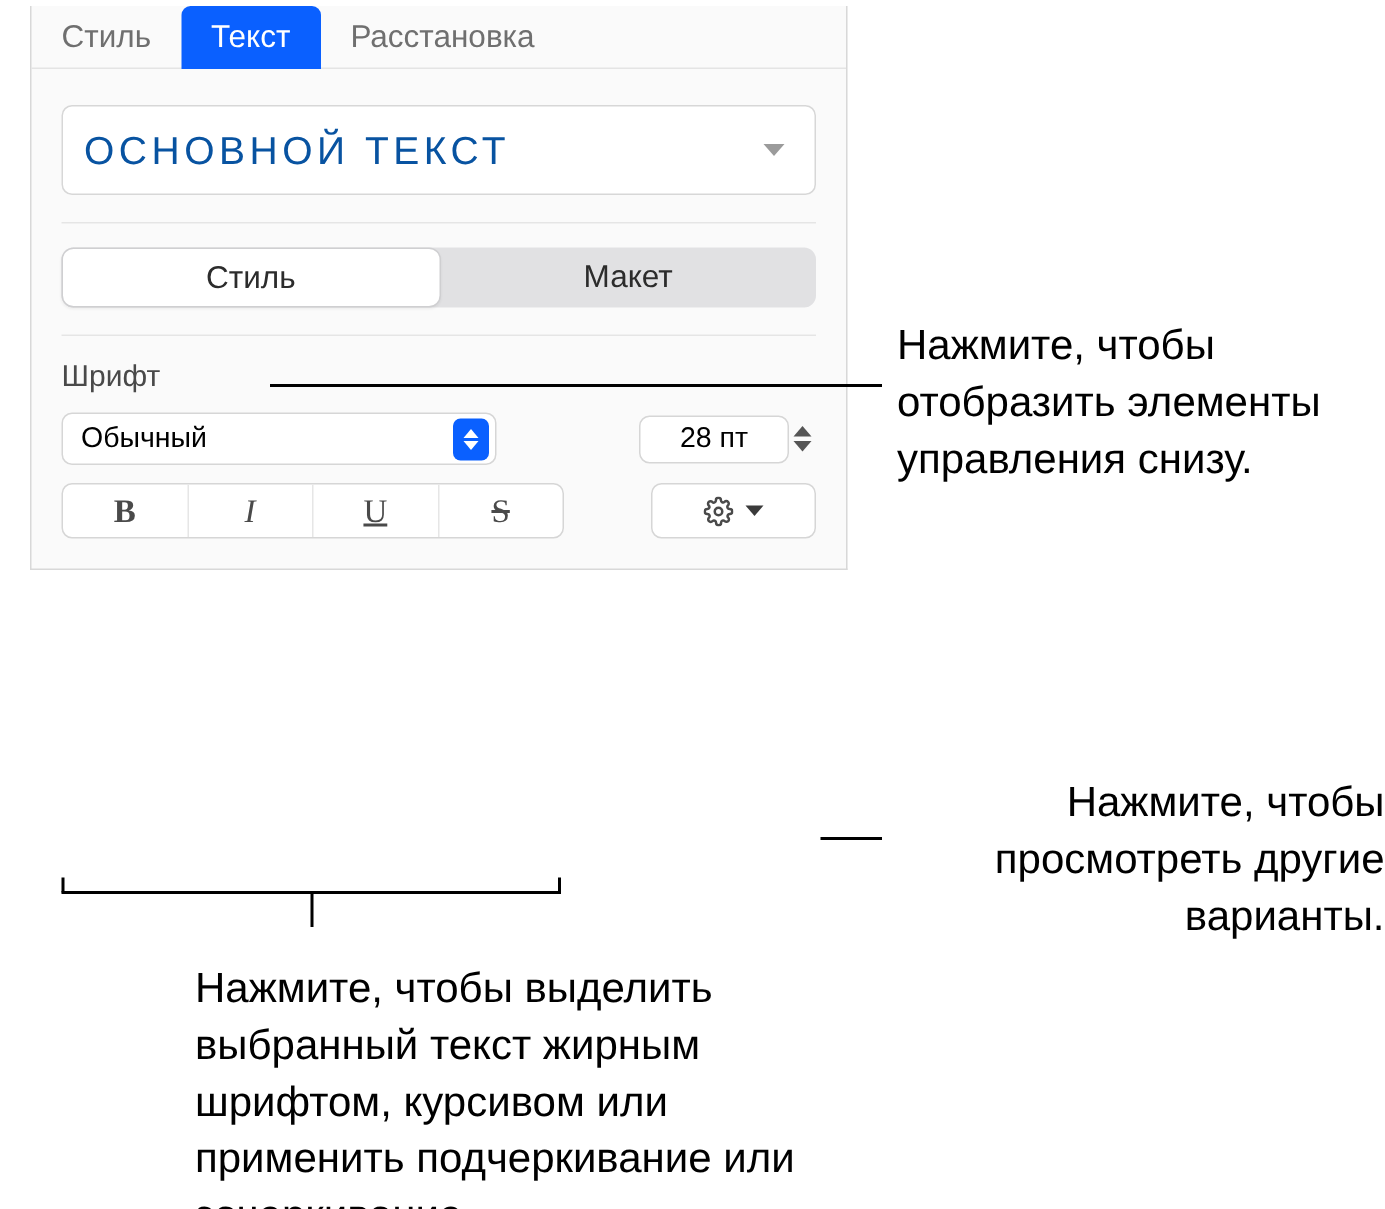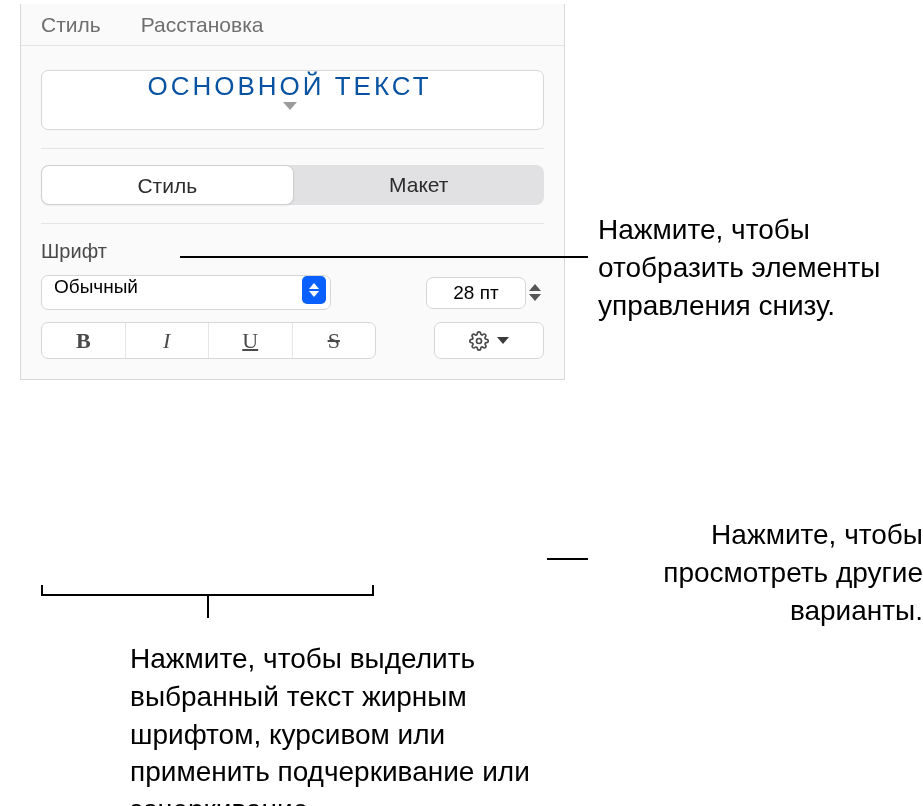--- a/index.html
+++ b/index.html
@@ -41,22 +41,22 @@
     .body { padding: 0 20px 20px; }
     .paragraph-style-picker {
       margin-top: 24px;
       margin-bottom: 18px;
       border: 1px solid #d7d7d7;
       background: #fff;
       height: 60px;
       border-radius: 7px;
       display: flex;
       align-items: center;
+      justify-content: space-between;
       padding: 0 20px 0 14px;
-      flex-direction: column;
     }
     .paragraph-style-text {
       font-size: 26px;
       letter-spacing: 3px;
       color: #0853a1;
       font-weight: 400;
       font-family: "Helvetica Neue", Arial, sans-serif;
     }
     .chevron-down {
       width: 0; height: 0;
@@ -144,21 +144,21 @@
       margin-bottom: 12px;
     }
     .face-picker {
       flex: none;
       width: 290px;
       height: 35px;
       background: #fff;
       border: 1px solid #d6d6d6;
       border-radius: 7px;
       display: flex;
-      align-items: flex-start;
+      align-items: center;
       justify-content: space-between;
       padding: 0 4px 0 12px;
       font-size: 19px;
     }
     .size-box {
       flex: none;
       margin-left: auto;
       display: flex;
       align-items: center;
       gap: 0;
@@ -258,20 +258,21 @@
     .bracket .h { position: absolute; background: #000; }
     .bracket .v { position: absolute; background: #000; }
   </style>
 </head>
 <body>
 
 <div class="panel">
 
   <div class="tabs">
     <div class="tab">Стиль</div>
+    <div class="tab selected">Текст</div>
     <div class="tab">Расстановка</div>
   </div>
 
   <div class="body">
 
     <div class="paragraph-style-picker">
       <span class="paragraph-style-text">ОСНОВНОЙ ТЕКСТ</span>
       <span class="chevron-down"></span>
     </div>
 

